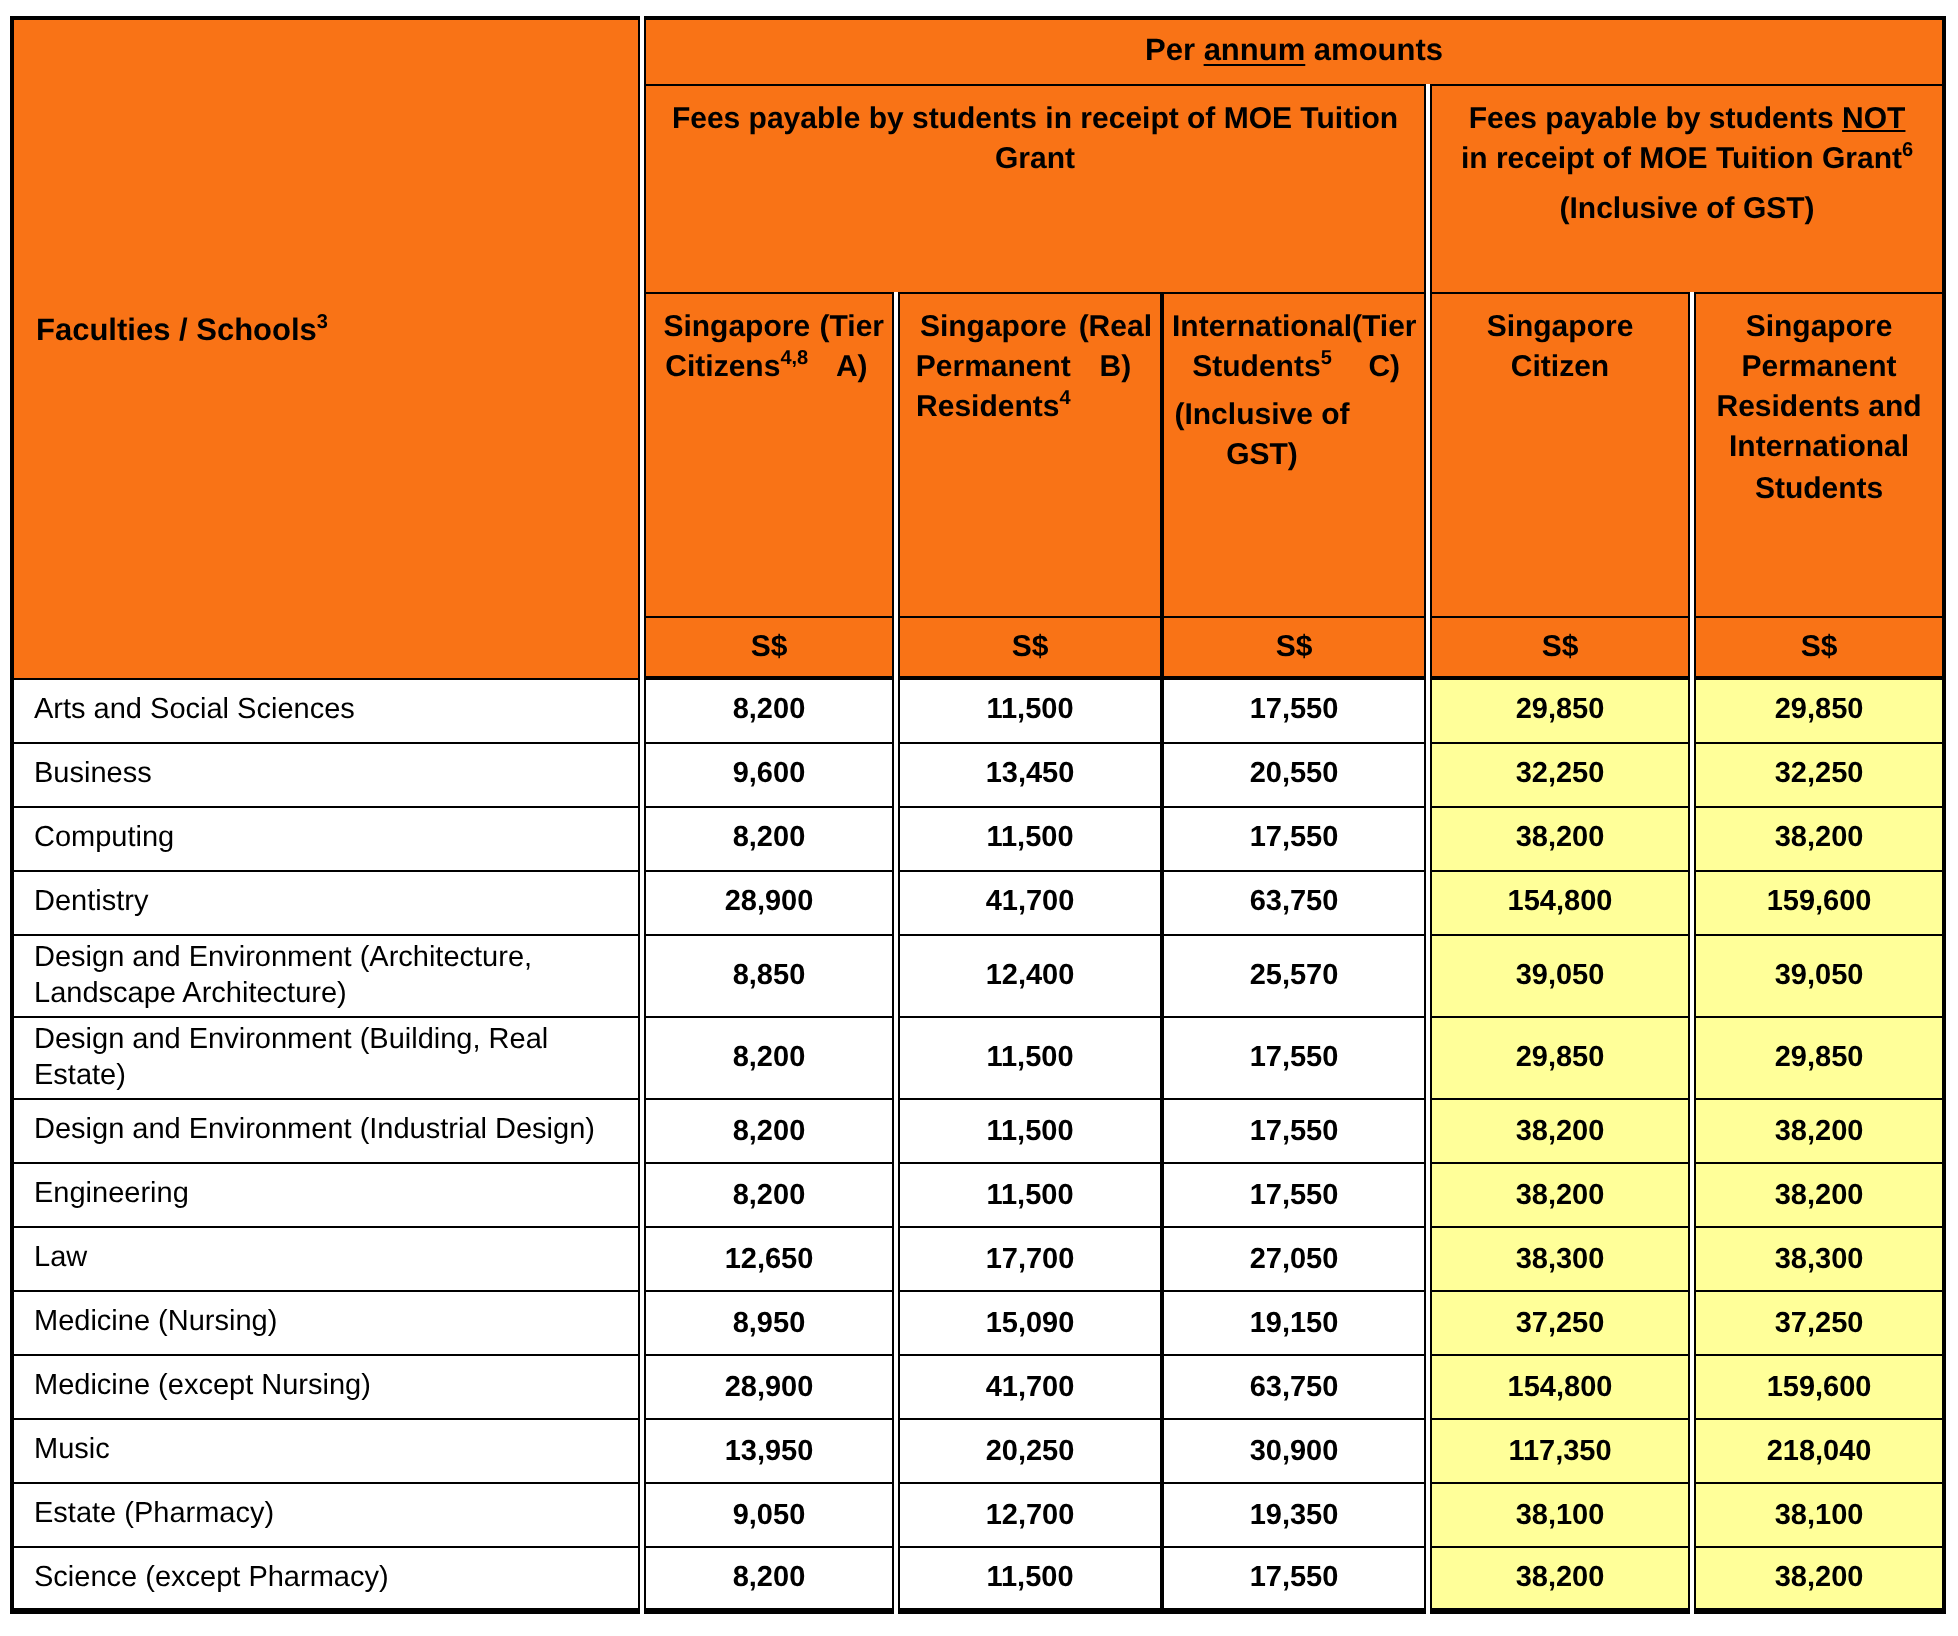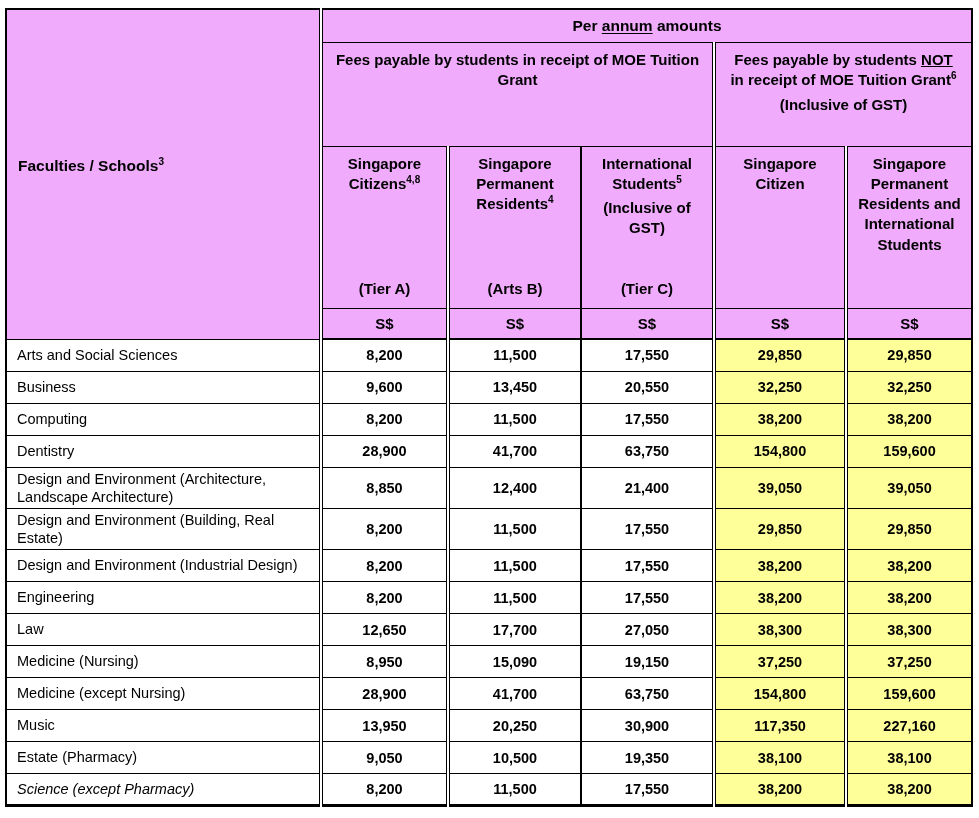--- a/index.html
+++ b/index.html
@@ -19,21 +19,21 @@
   }
 
   
   col.c-fac { width:315px; }
   col.c-a   { width:127px; }
   col.c-b   { width:133px; }
   col.c-c   { width:133px; }
   col.c-sc  { width:132px; }
   col.c-pr  { width:126px; }
 
-  .grey   { background:#f0abfc; }
+  .grey   { background:#f97316; }
 
   
   .dbl  { border-left:4px double #000 !important; }
   .sgl2 { border-left:2px solid #000 !important; }
 
   .r-annum  { height:33px; }
   .r-groups { height:104px; }
   .r-cols   { height:160px; }
   .r-cur    { height:31px; }
   tbody tr  { height:32px; }
@@ -49,39 +49,39 @@
     font-size:15.5px;
     text-align:left;
     padding:147px 24px 0 11px;
   }
 
   .group-cell { vertical-align:top; padding:7px 10px 0 10px; line-height:1.35; }
   .group-note { margin-top:5px; }
 
   .colhead { vertical-align:top; padding:0; }
   .ch-wrap {
-    display:flex; flex-direction:column; justify-content:space-between;
+    display:flex; flex-direction:row; 
     height:152px; padding:7px 4px 2px 4px; box-sizing:content-box;
     line-height:1.35;
   }
   .ch-note { margin-top:4px; }
   .ch-tier { padding-bottom:6px; }
 
   sup { font-size:10px; line-height:0; }
 
   .cur-cell { border-bottom-width:2px !important; }
 
   .fac {
     font-size:14.5px;
     text-align:left;
     padding:2px 2px 2px 10px;
     line-height:1.25;
     margin-top:44px;
   }
-  .fac.italic { font-style:italic; }
+  .fac.italic { }
   .val {
     font-size:14.5px;
     font-weight:bold;
     text-align:center;
   }
   tbody td:nth-child(2) { border-left:4px double #000; }
   tbody td:nth-child(3) { border-left:4px double #000; }
   tbody td:nth-child(4) { border-left:2px solid  #000; }
   tbody td:nth-child(5) { border-left:4px double #000; background:#FFFF99; }
   tbody td:nth-child(6) { border-left:4px double #000; background:#FFFF99; }
@@ -115,21 +115,21 @@
     <tr class="r-cols">
       <td class="grey hdr colhead dbl">
         <div class="ch-wrap">
           <div class="ch-label"><span>Singapore Citizens</span><sup>4,8</sup></div>
           <div class="ch-tier">(Tier A)</div>
         </div>
       </td>
       <td class="grey hdr colhead dbl">
         <div class="ch-wrap">
           <div class="ch-label"><span>Singapore Permanent Residents</span><sup>4</sup></div>
-          <div class="ch-tier">(Arts B)</div>
+          <div class="ch-tier">(Real B)</div>
         </div>
       </td>
       <td class="grey hdr colhead sgl2">
         <div class="ch-wrap">
           <div>
             <div class="ch-label"><span>International Students</span><sup>5</sup></div>
             <div class="ch-note">(Inclusive of GST)</div>
           </div>
           <div class="ch-tier">(Tier C)</div>
         </div>
@@ -185,21 +185,21 @@
         <td class="val">28,900</td>
         <td class="val">41,700</td>
         <td class="val">63,750</td>
         <td class="val">154,800</td>
         <td class="val">159,600</td>
       </tr>
       <tr>
         <td class="fac">Design and Environment (Architecture, Landscape Architecture)</td>
         <td class="val">8,850</td>
         <td class="val">12,400</td>
-        <td class="val">21,400</td>
+        <td class="val">25,570</td>
         <td class="val">39,050</td>
         <td class="val">39,050</td>
       </tr>
       <tr>
         <td class="fac">Design and Environment (Building, Real Estate)</td>
         <td class="val">8,200</td>
         <td class="val">11,500</td>
         <td class="val">17,550</td>
         <td class="val">29,850</td>
         <td class="val">29,850</td>
@@ -243,26 +243,26 @@
         <td class="val">63,750</td>
         <td class="val">154,800</td>
         <td class="val">159,600</td>
       </tr>
       <tr>
         <td class="fac">Music</td>
         <td class="val">13,950</td>
         <td class="val">20,250</td>
         <td class="val">30,900</td>
         <td class="val">117,350</td>
-        <td class="val">227,160</td>
+        <td class="val">218,040</td>
       </tr>
       <tr>
         <td class="fac">Estate (Pharmacy)</td>
         <td class="val">9,050</td>
-        <td class="val">10,500</td>
+        <td class="val">12,700</td>
         <td class="val">19,350</td>
         <td class="val">38,100</td>
         <td class="val">38,100</td>
       </tr>
       <tr>
         <td class="fac italic">Science (except Pharmacy)</td>
         <td class="val">8,200</td>
         <td class="val">11,500</td>
         <td class="val">17,550</td>
         <td class="val">38,200</td>

